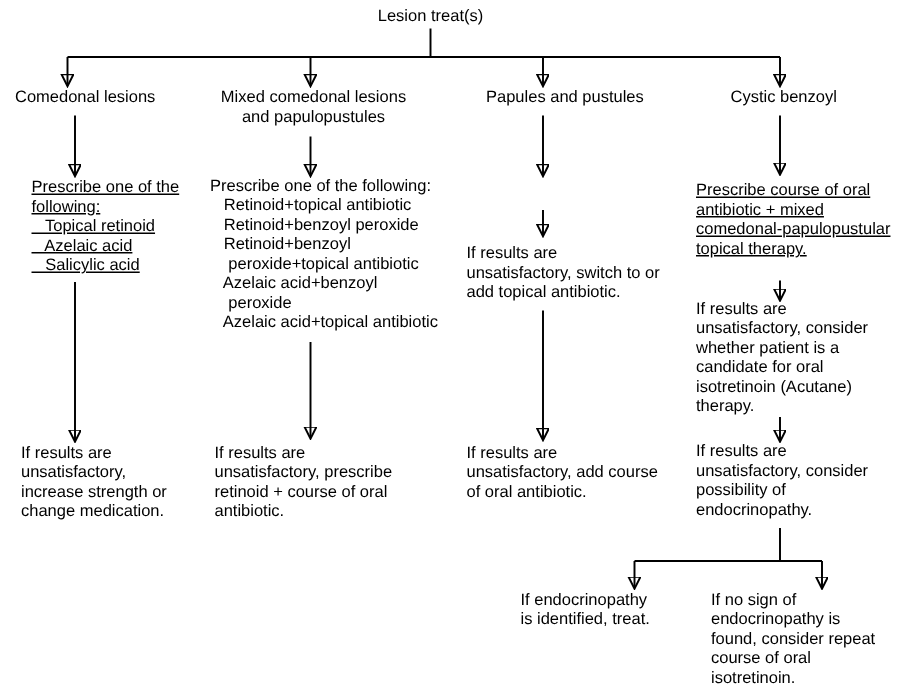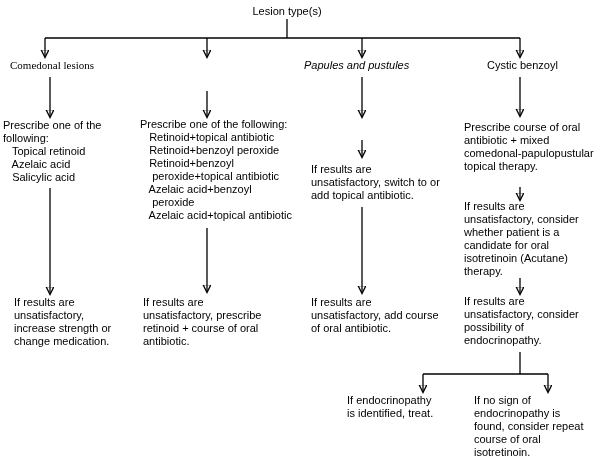--- a/index.html
+++ b/index.html
@@ -68,27 +68,29 @@
     <path d="M362 207 V293" marker-end="url(#ah)"></path>
     <path d="M520 187 V200" marker-end="url(#ah)"></path>
     <path d="M520 278 V294" marker-end="url(#ah)"></path>
 
     <path d="M520 352 V374"></path>
     <path d="M423 374 H548"></path>
     <path d="M423 374 V392" marker-end="url(#ah)"></path>
     <path d="M548 374 V392" marker-end="url(#ah)"></path>
   </svg>
 
-  <div class="txt center" style="left:287px; top:5px;">Lesion type(s)</div>
+  <div class="txt center" style="left:287px; top:5px;">Lesion treat(s)</div>
 
-  <div class="txt" style="left:10px; top:59px;font-family:Liberation Serif, serif;">Comedonal lesions</div>
-  <div class="txt" style="left:304px; top:59px;font-style:italic;">Papules and pustules</div>
+  <div class="txt" style="left:10px; top:59px;">Comedonal lesions</div>
+  <div class="txt center" style="left:209px; top:59px;">Mixed comedonal lesions
+and papulopustules</div>
+  <div class="txt" style="left:324px; top:59px;">Papules and pustules</div>
   <div class="txt" style="left:487px; top:59px;">Cystic benzoyl</div>
 
-  <div class="txt" style="left:3px; top:119px;">Prescribe one of the
+  <div class="txt" style="left:21px; top:119px;text-decoration:underline;">Prescribe one of the
 following:
    Topical retinoid
    Azelaic acid
    Salicylic acid</div>
   <div class="txt" style="left:14px; top:296px;">If results are
 unsatisfactory,
 increase strength or
 change medication.</div>
 
   <div class="txt" style="left:140px; top:118px;">Prescribe one of the following:
@@ -104,21 +106,21 @@
 retinoid + course of oral
 antibiotic.</div>
 
   <div class="txt" style="left:311px; top:163px;">If results are
 unsatisfactory, switch to or
 add topical antibiotic.</div>
   <div class="txt" style="left:311px; top:296px;">If results are
 unsatisfactory, add course
 of oral antibiotic.</div>
 
-  <div class="txt" style="left:464px; top:121px;">Prescribe course of oral
+  <div class="txt" style="left:464px; top:121px;text-decoration:underline;">Prescribe course of oral
 antibiotic + mixed
 comedonal-papulopustular
 topical therapy.</div>
   <div class="txt" style="left:464px; top:200px;">If results are
 unsatisfactory, consider
 whether patient is a
 candidate for oral
 isotretinoin (Acutane)
 therapy.</div>
   <div class="txt" style="left:464px; top:295px;">If results are

